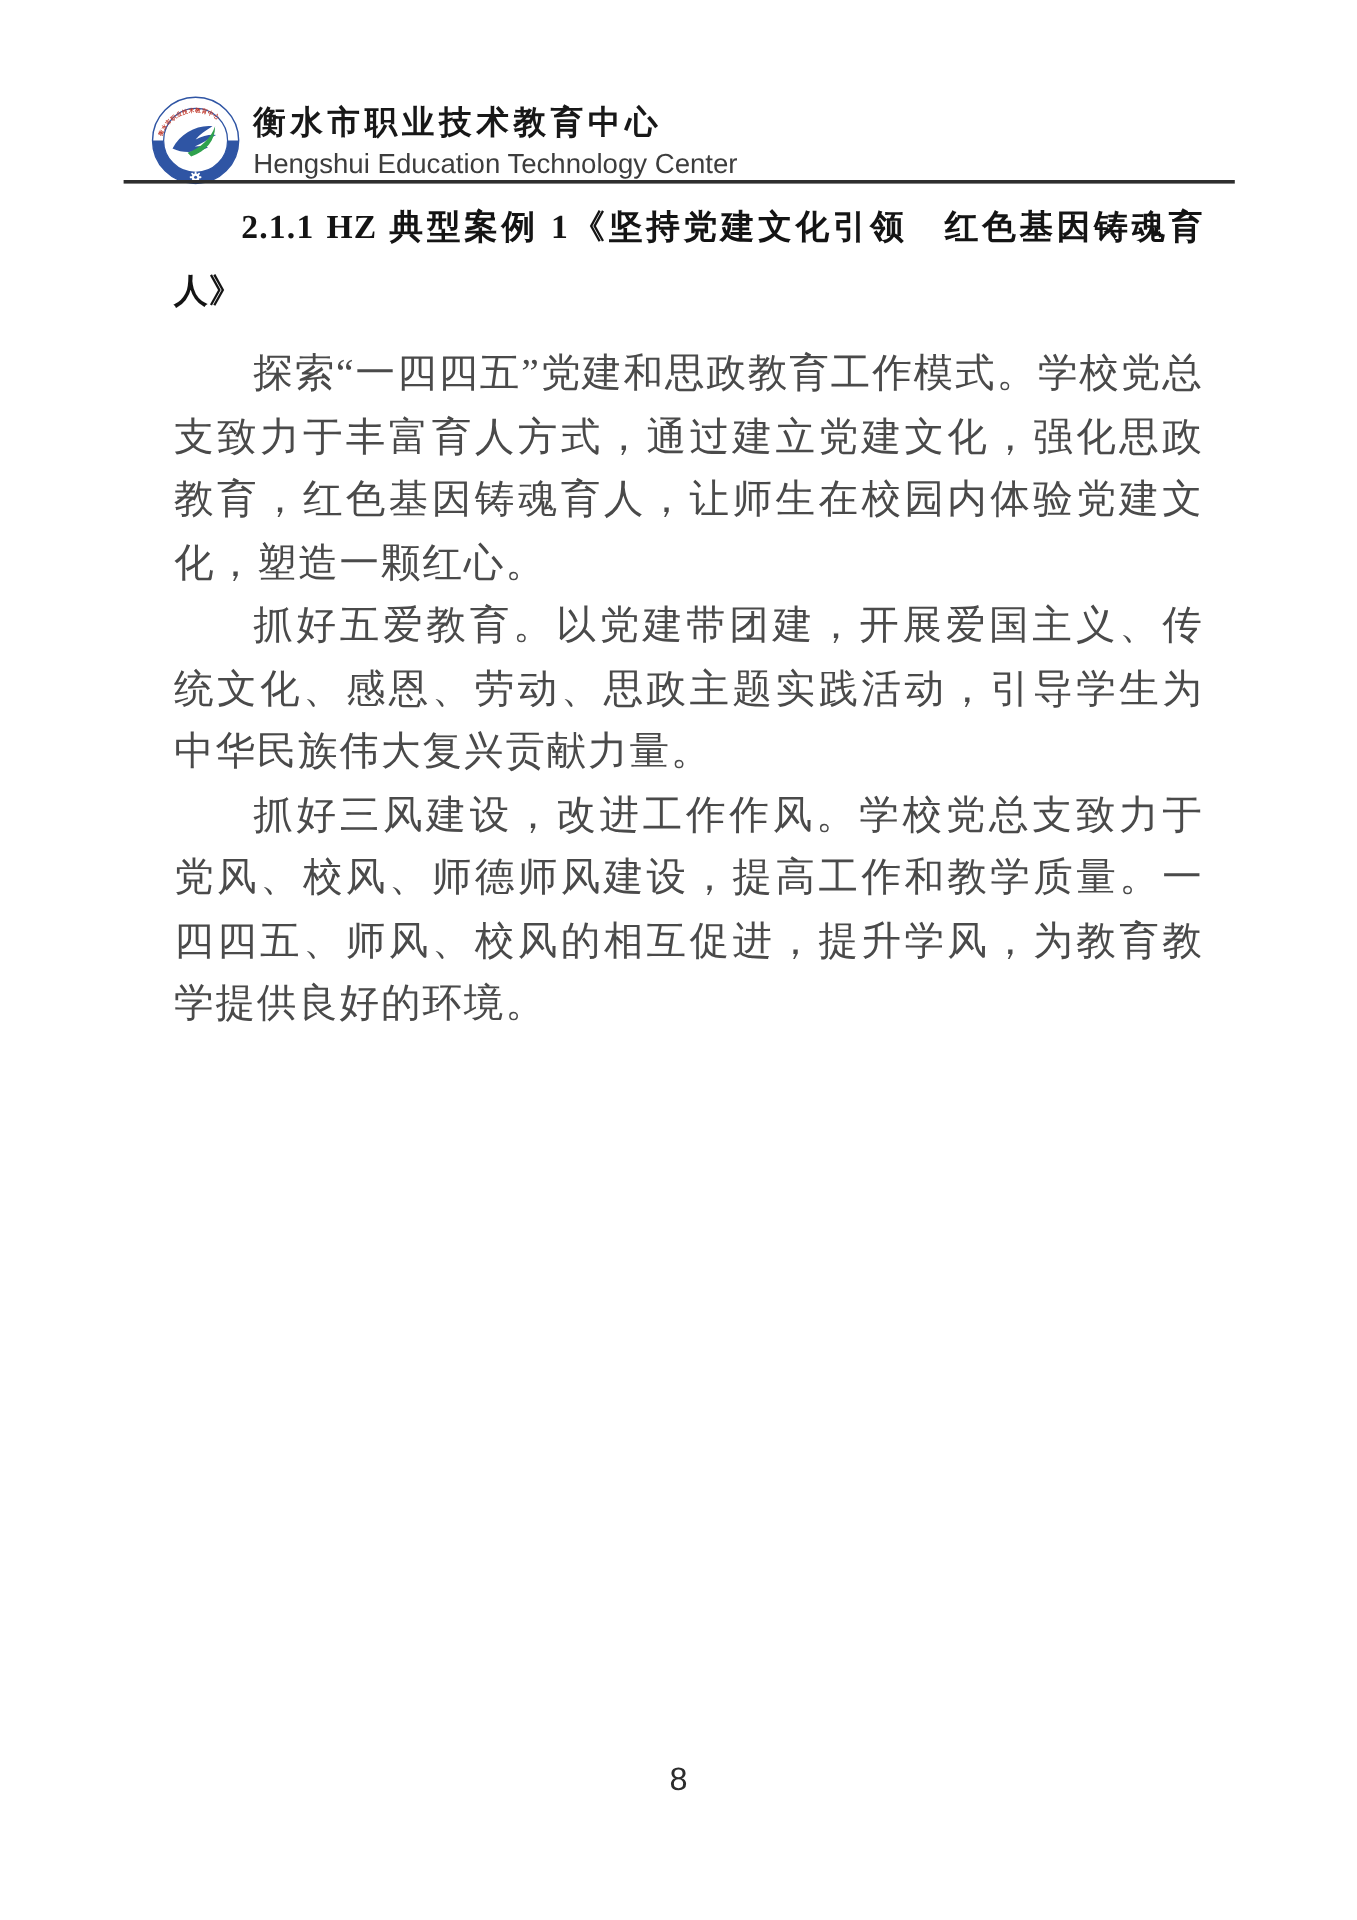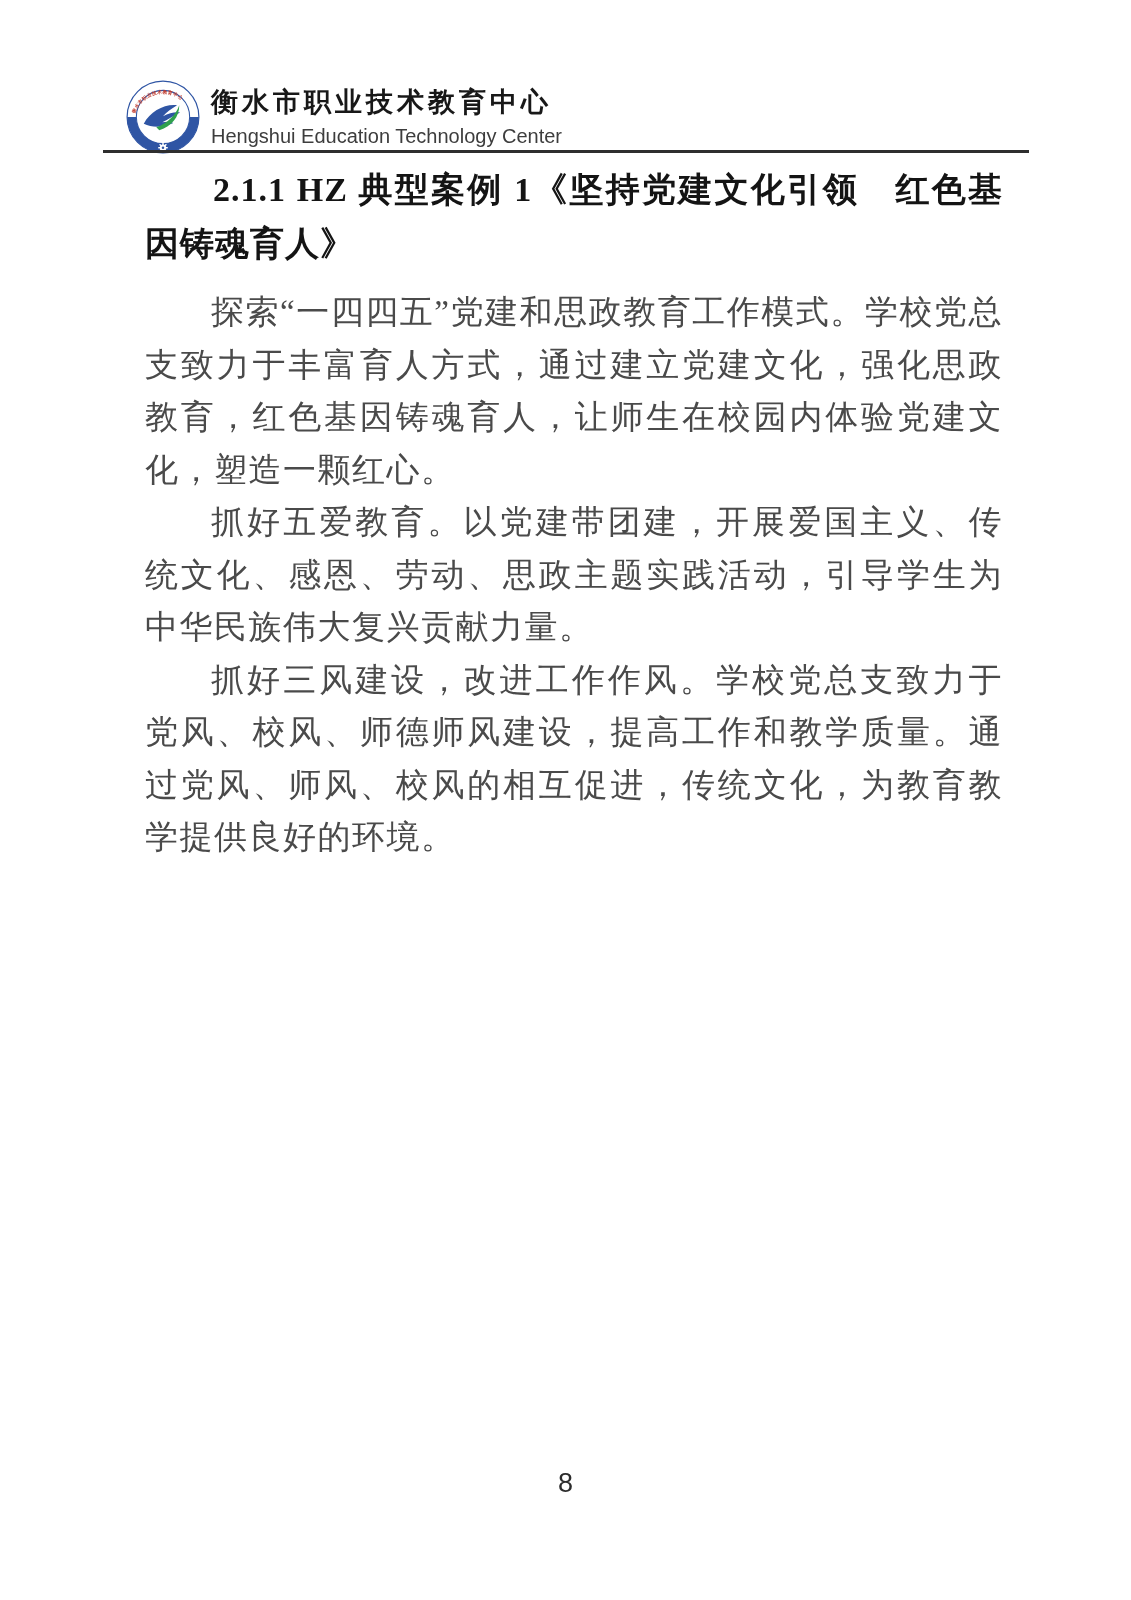--- a/index.html
+++ b/index.html
@@ -31,21 +31,21 @@
   .org-zh {
     font-size: 27px;
     font-weight: 700;
     color: #181818;
     letter-spacing: 4px;
     line-height: 32px;
     font-family: "Liberation Serif", "DejaVu Serif", serif;
   }
   .org-en {
     margin-top: 5px;
-    font-size: 20px;
+    font-size: 23px;
     color: #3d3d3d;
     line-height: 26px;
     font-family: "Liberation Sans", "DejaVu Sans", sans-serif;
   }
   .header-rule {
     position: absolute;
     left: 103px;
     top: 150px;
     width: 926px;
     height: 0;
@@ -55,21 +55,21 @@
   }
   
   .content {
     position: absolute;
     left: 145px;
     top: 163px;
     width: 858px;
   }
   .doc-title {
     margin: 0 0 15px 0;
-    font-size: 34px;
+    font-size: 28px;
     font-weight: 700;
     color: #141414;
     line-height: 54px;
     text-indent: 2em;
     text-align: justify;
     text-justify: inter-character;
     letter-spacing: 1px;
   }
   .doc-paragraph {
     margin: 0;
@@ -144,20 +144,20 @@
       <div class="org-en">Hengshui Education Technology Center</div>
     </div>
 
     <hr class="header-rule">
   </div>
 
   <div class="content">
     <h1 class="doc-title">2.1.1 HZ 典型案例 1《坚持党建文化引领　红色基因铸魂育人》</h1>
     <p class="doc-paragraph">探索“一四四五”党建和思政教育工作模式。学校党总支致力于丰富育人方式，通过建立党建文化，强化思政教育，红色基因铸魂育人，让师生在校园内体验党建文化，塑造一颗红心。</p>
     <p class="doc-paragraph">抓好五爱教育。以党建带团建，开展爱国主义、传统文化、感恩、劳动、思政主题实践活动，引导学生为中华民族伟大复兴贡献力量。</p>
-    <p class="doc-paragraph">抓好三风建设，改进工作作风。学校党总支致力于党风、校风、师德师风建设，提高工作和教学质量。通过党风、师风、校风的相互促进，传统文化，为教育教学提供良好的环境。</p>
+    <p class="doc-paragraph">抓好三风建设，改进工作作风。学校党总支致力于党风、校风、师德师风建设，提高工作和教学质量。一四四五、师风、校风的相互促进，提升学风，为教育教学提供良好的环境。</p>
   </div>
 
   <div class="page-footer">
     <span class="page-number">8</span>
   </div>
 
 </div>
 
 </body></html>

